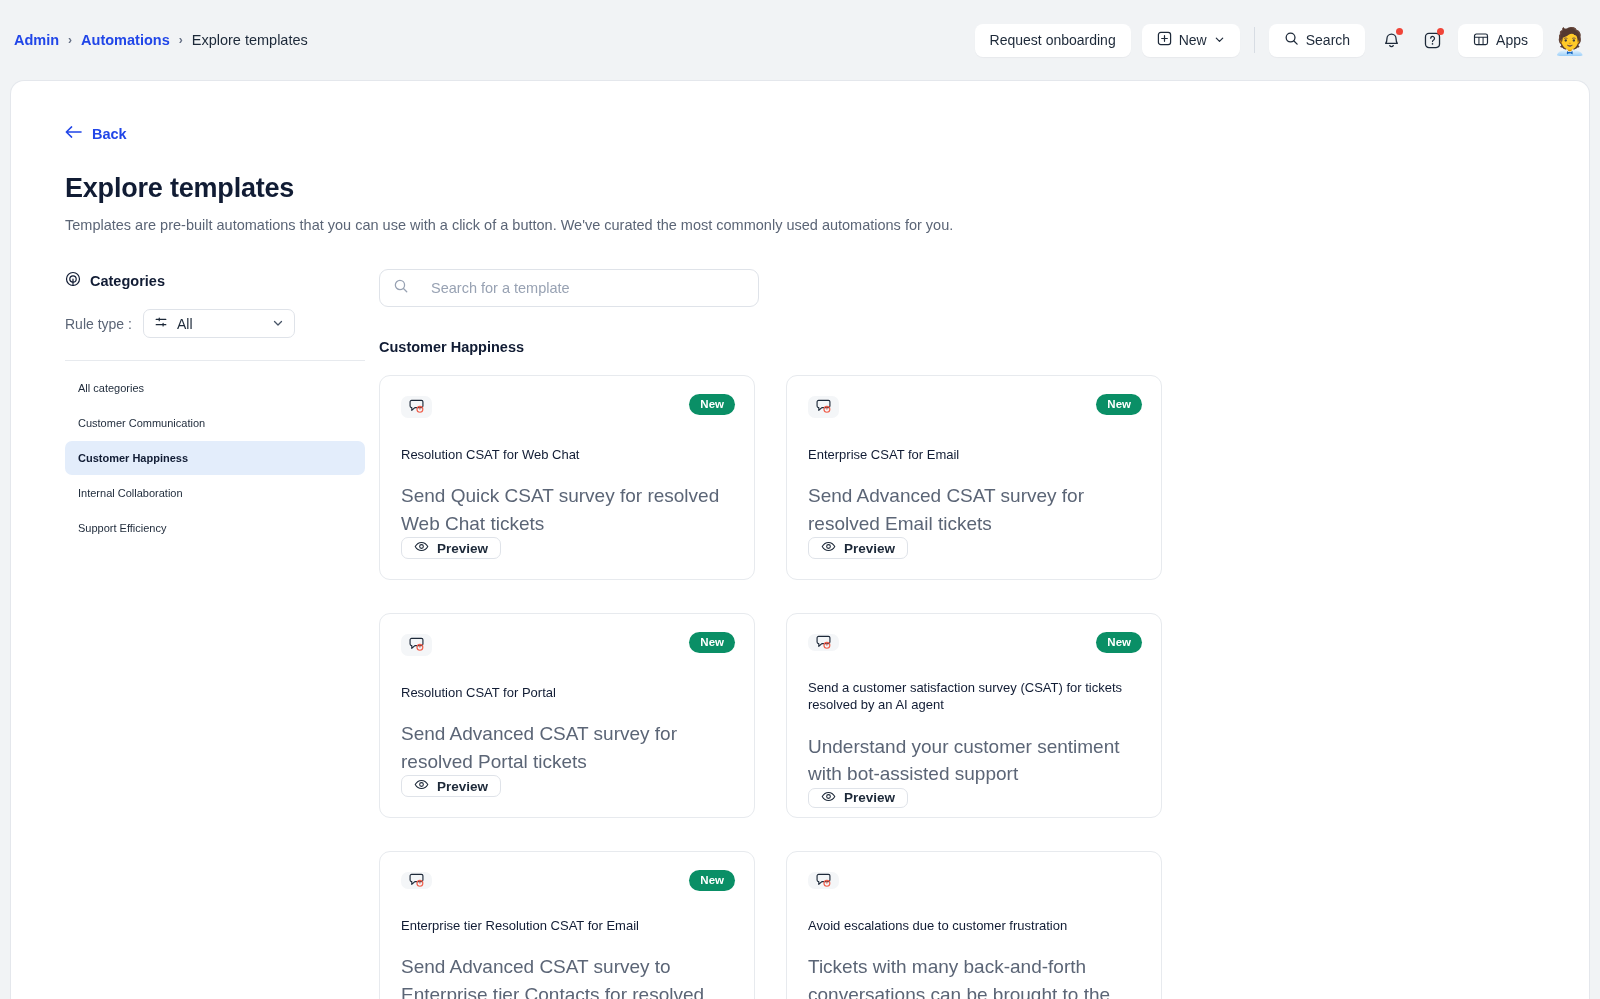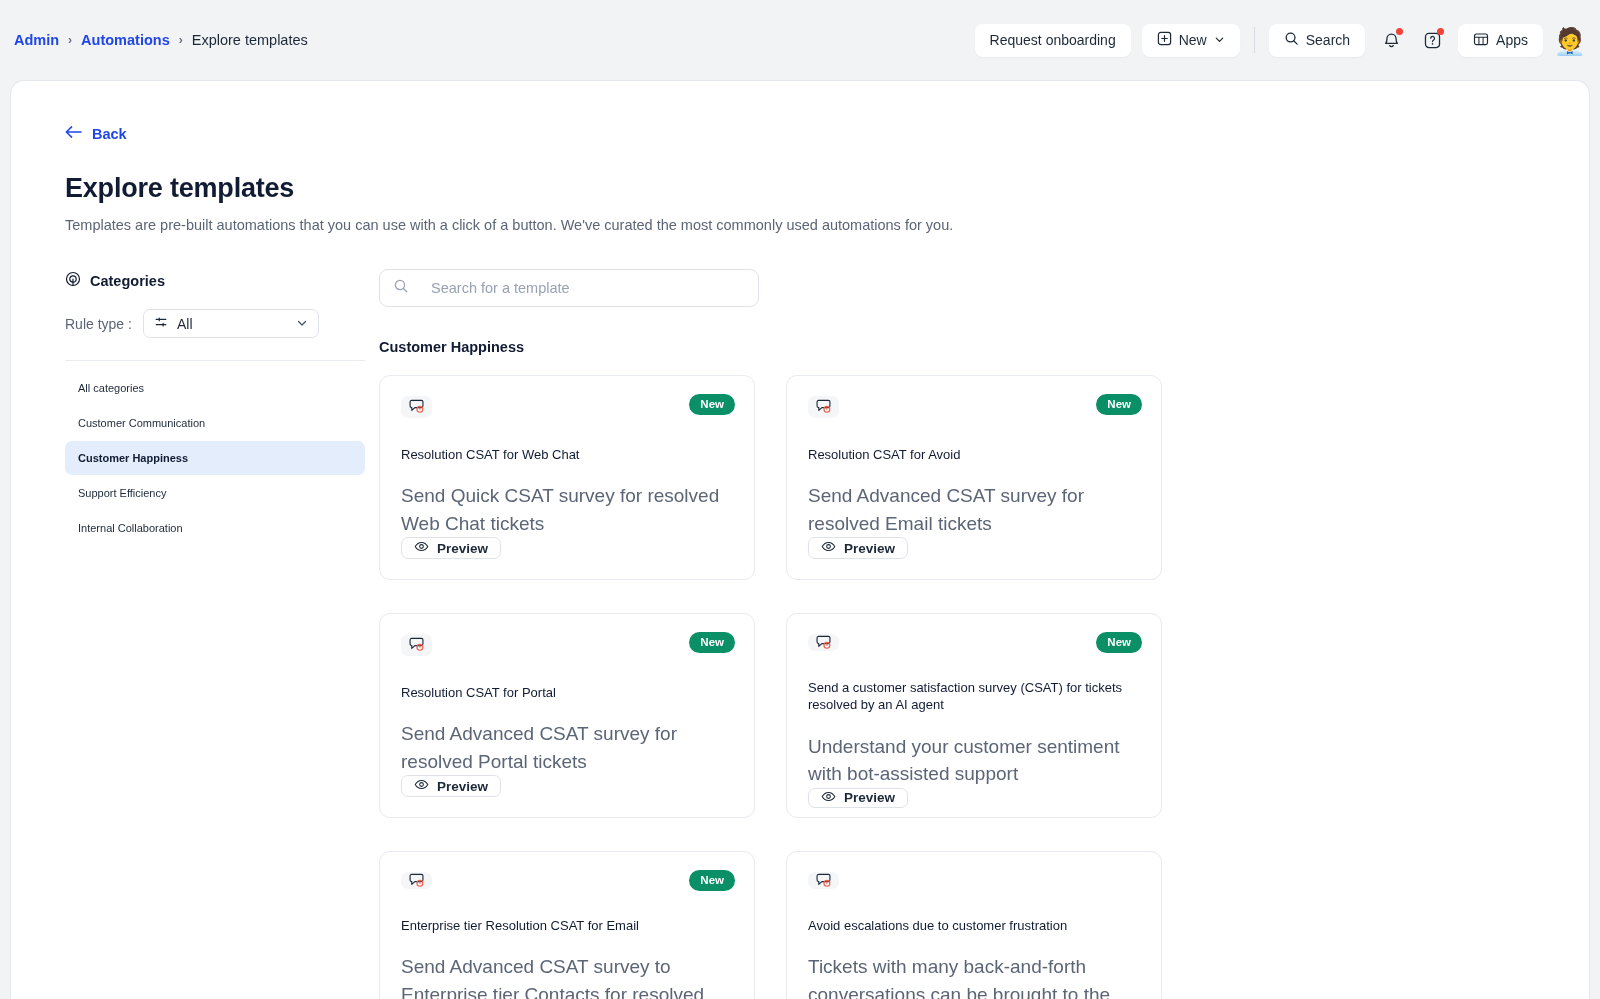--- a/index.html
+++ b/index.html
@@ -118,21 +118,21 @@
   .cat-head {
     display: flex; align-items: center; gap: 9px;
     font-size: 14.5px; font-weight: 700; color: #111c34;
   }
   .ruletype-row {
     margin-top: 19px;
     display: flex; align-items: center; gap: 11px;
   }
   .ruletype-label { font-size: 14px; color: #5b6576; }
   .ruletype-select {
-    width: 176px; height: 29px;
+    width: 152px; height: 29px;
     border: 1px solid #dfe3e9;
     border-radius: 7px;
     background: #fff;
     display: flex; align-items: center;
     gap: 9px;
     padding: 0 10px;
     font-size: 14px;
     color: #1d2939;
     cursor: pointer;
   }
@@ -362,22 +362,22 @@
           </span>
         </div>
       </div>
 
       <div class="side-divider"></div>
 
       <div class="cat-list">
         <div class="cat-item">All categories</div>
         <div class="cat-item">Customer Communication</div>
         <div class="cat-item sel">Customer Happiness</div>
+        <div class="cat-item">Internal Collaboration</div>
         <div class="cat-item">Support Efficiency</div>
-        <div class="cat-item">Internal Collaboration</div>
       </div>
     </div>
 
     <div class="content">
 
       <div class="search-wrap">
         <span>
           <svg width="16" height="16" viewBox="0 0 17 17" fill="none">
             <circle cx="7.4" cy="7.4" r="4.9" stroke="#98a2b3" stroke-width="1.35"></circle>
             <path d="M11.1 11.1L14.6 14.6" stroke="#98a2b3" stroke-width="1.35" stroke-linecap="round"></path>
@@ -414,21 +414,21 @@
 
         <div class="card">
           <div class="card-icon">
             <svg width="17" height="17" viewBox="0 0 18 18" fill="none">
               <path d="M2.2 4.1a1.6 1.6 0 011.6-1.6h10.4a1.6 1.6 0 011.6 1.6v4.5a1.6 1.6 0 01-1.6 1.6H7.3L4 13v-2.8h-.2A1.6 1.6 0 012.2 8.6z" stroke="#1d2939" stroke-width="1.2" stroke-linejoin="round"></path>
               <circle cx="12.6" cy="12" r="3.1" stroke="#f0604d" stroke-width="1.25"></circle>
               <path d="M12.6 10.1v1.9" stroke="#f0604d" stroke-width="1.1" stroke-linecap="round"></path>
             </svg>
           </div>
           <div class="badge-new">New</div>
-          <div class="card-title nowrap-break">Resolution CSAT for Avoid</div>
+          <div class="card-title nowrap-break">Enterprise CSAT for Email</div>
           <div class="card-desc">Send Advanced CSAT survey for resolved Email tickets</div>
           <button class="preview-btn">
             <span>
               <svg width="15" height="15" viewBox="0 0 17 17" fill="none">
                 <path d="M1.4 8.5S4 3.9 8.5 3.9 15.6 8.5 15.6 8.5 13 13.1 8.5 13.1 1.4 8.5 1.4 8.5z" stroke="#1d2939" stroke-width="1.2"></path>
                 <circle cx="8.5" cy="8.5" r="2.1" stroke="#1d2939" stroke-width="1.2"></circle>
               </svg>
             </span>
             <span>Preview</span>
           </button>

